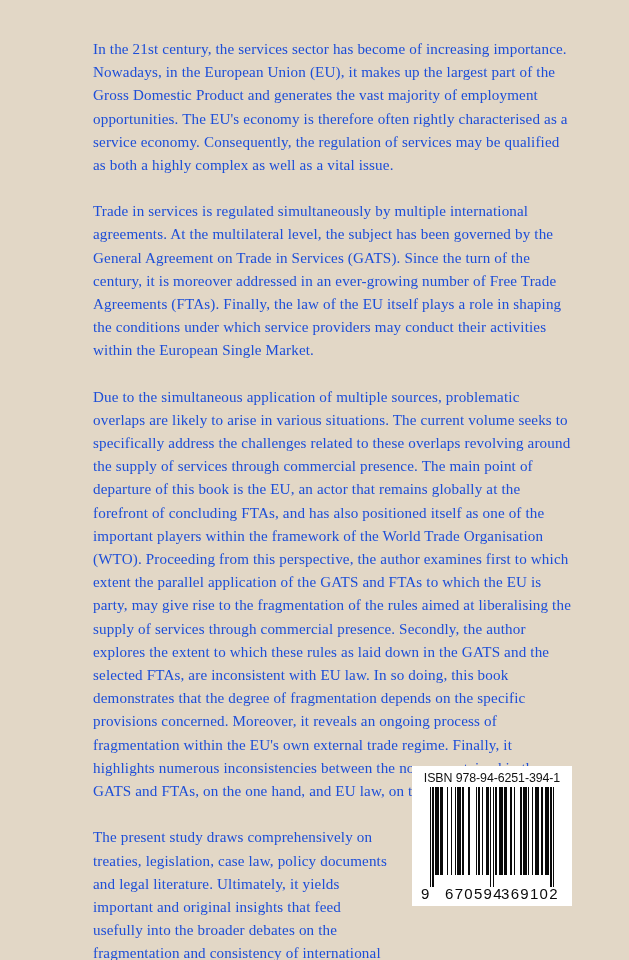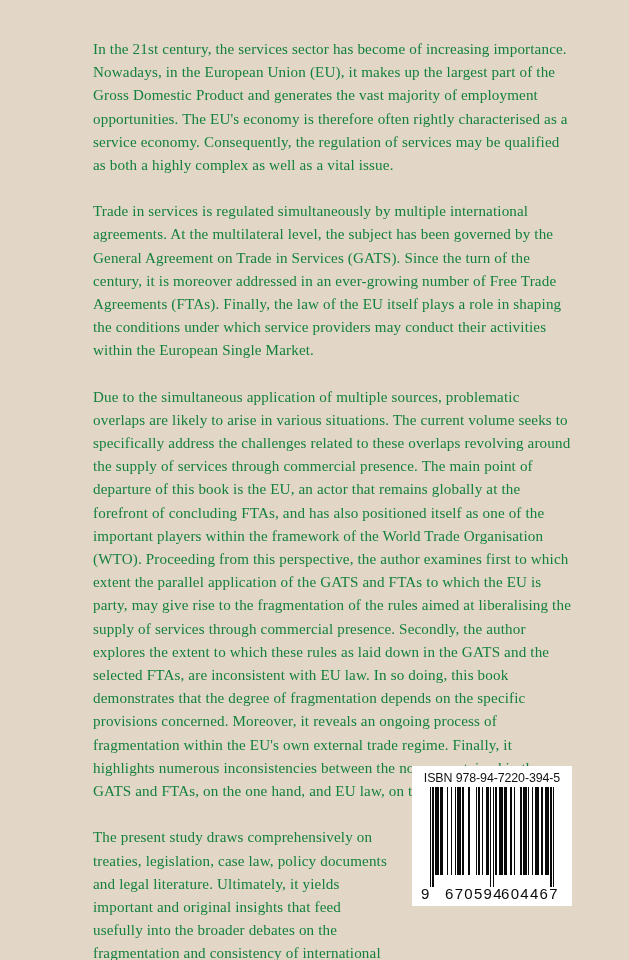--- a/index.html
+++ b/index.html
@@ -26,21 +26,21 @@
     left: 93px;
     top: 38px;
     width: 480px;
   }
   .para {
     font-size: 15.1px;
     line-height: 23.2px;
     margin: 0 0 23px 0;
     text-align: left;
     letter-spacing: 0.01em;
-    color: #15803d;
+    color: #1d4ed8;
     white-space: pre-line;
   }
   .para:last-child {
     margin-bottom: 0;
   }
   .para.narrow {
     width: 300px;
   }
 
   
@@ -121,21 +121,21 @@
 <div class="cover">
 
   <div class="blurb">
     <p class="para">In the 21st century, the services sector has become of increasing importance. Nowadays, in the European Union (EU), it makes up the largest part of the Gross Domestic Product and generates the vast majority of employment opportunities. The EU's economy is therefore often rightly characterised as a service economy. Consequently, the regulation of services may be qualified as both a highly complex as well as a vital issue.</p>
     <p class="para">Trade in services is regulated simultaneously by multiple international agreements. At the multilateral level, the subject has been governed by the General Agreement on Trade in Services (GATS). Since the turn of the century, it is moreover addressed in an ever-growing number of Free Trade Agreements (FTAs). Finally, the law of the EU itself plays a role in shaping the conditions under which service providers may conduct their activities within the European Single Market.</p>
     <p class="para">Due to the simultaneous application of multiple sources, problematic overlaps are likely to arise in various situations. The current volume seeks to specifically address the challenges related to these overlaps revolving around the supply of services through commercial presence. The main point of departure of this book is the EU, an actor that remains globally at the forefront of concluding FTAs, and has also positioned itself as one of the important players within the framework of the World Trade Organisation (WTO). Proceeding from this perspective, the author examines first to which extent the parallel application of the GATS and FTAs to which the EU is party, may give rise to the fragmentation of the rules aimed at liberalising the supply of services through commercial presence. Secondly, the author explores the extent to which these rules as laid down in the GATS and the selected FTAs, are inconsistent with EU law. In so doing, this book demonstrates that the degree of fragmentation depends on the specific provisions concerned. Moreover, it reveals an ongoing process of fragmentation within the EU's own external trade regime. Finally, it highlights numerous inconsistencies between the norms contained in the GATS and FTAs, on the one hand, and EU law, on the other.</p>
     <p class="para narrow">The present study draws comprehensively on treaties, legislation, case law, policy documents and legal literature. Ultimately, it yields important and original insights that feed usefully into the broader debates on the fragmentation and consistency of international trade law and EU law.</p>
   </div>
 
   <div class="barcode-box">
-    <div class="isbn-text">ISBN 978-94-7220-394-5</div>
+    <div class="isbn-text">ISBN 978-94-6251-394-1</div>
     <div class="barcode-area">
       <div class="bars" id="bars">
           <span class="bar guard" style="width: 1.32px;"></span>
           <span class="bar sp guard" style="width: 1.32px;"></span>
           <span class="bar guard" style="width: 1.32px;"></span>
           <span class="bar sp" style="width: 1.32px;"></span>
           <span class="bar" style="width: 1.32px;"></span>
           <span class="bar" style="width: 1.32px;"></span>
           <span class="bar" style="width: 1.32px;"></span>
           <span class="bar sp" style="width: 1.32px;"></span>
@@ -223,18 +223,18 @@
           <span class="bar" style="width: 1.32px;"></span>
           <span class="bar" style="width: 1.32px;"></span>
           <span class="bar sp" style="width: 1.32px;"></span>
           <span class="bar guard" style="width: 1.32px;"></span>
           <span class="bar sp guard" style="width: 1.32px;"></span>
           <span class="bar guard" style="width: 1.32px;"></span>
         </div>
       <div class="digits-row">
         <span class="digit-lead">9</span>
         <span class="digit-left">670594</span>
-        <span class="digit-right">604467</span>
+        <span class="digit-right">369102</span>
       </div>
     </div>
   </div>
 
 </div>
 
 </body></html>

